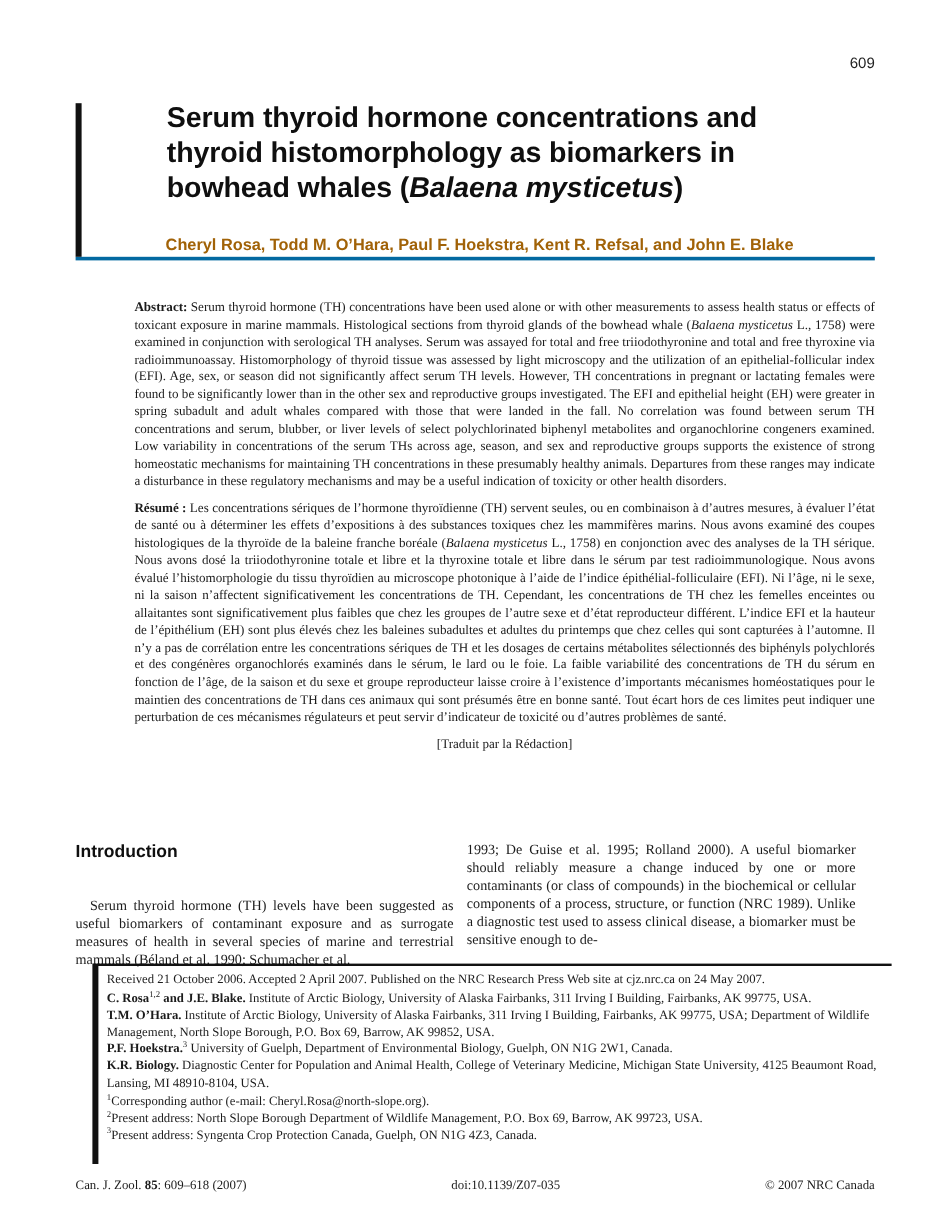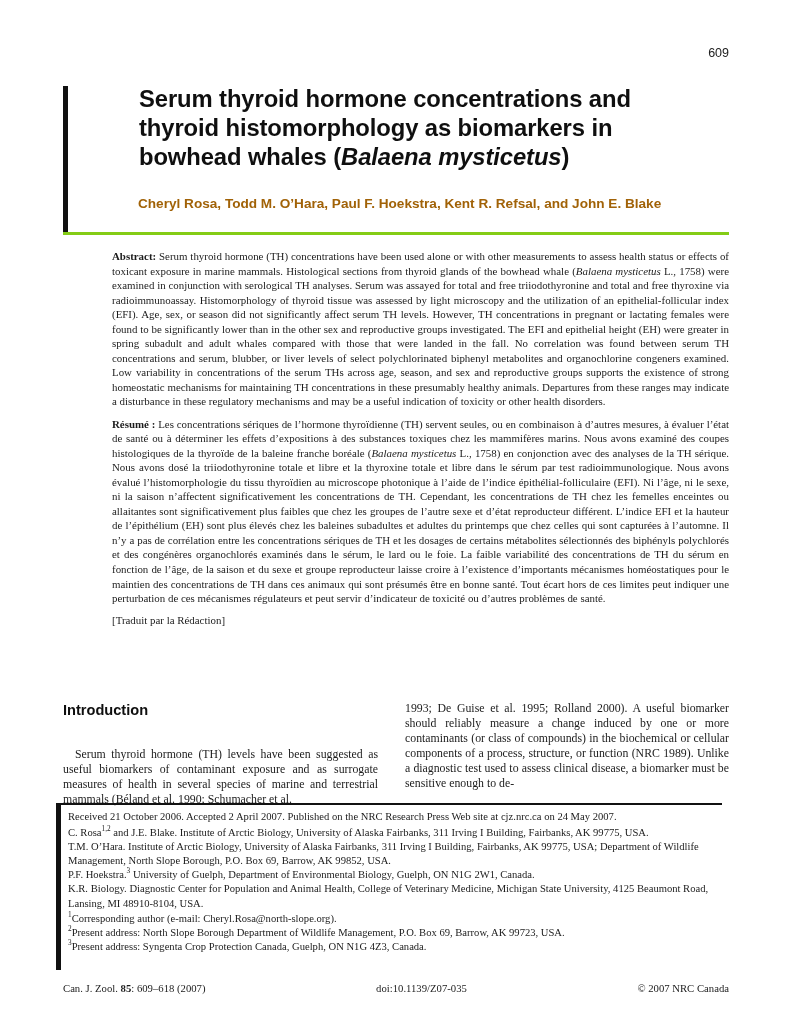--- a/index.html
+++ b/index.html
@@ -10,21 +10,21 @@
   }
 
   .page-num{
     position:absolute;top:46px;right:62px;
     font-family:"Liberation Sans",sans-serif;font-size:12.5px;color:#222;
   }
 
   
   .masthead{
     position:absolute;left:63px;top:84px;width:666px;
-    border-bottom:3px solid #84cc16;padding-bottom:21px;
+    border-bottom:3px solid #0369a1;padding-bottom:3px;
   }
   .masthead-bar{
     position:absolute;left:0;top:2px;bottom:0;width:5px;background:#111;
   }
   .masthead h1{
     margin:0 0 0 76px;font-family:"Liberation Sans",sans-serif;
     font-size:23.8px;line-height:29px;font-weight:bold;color:#0f0f0f;
     letter-spacing:-0.1px;
   }
   .authors{
@@ -33,61 +33,61 @@
   }
 
   
   .abstract-block{
     position:absolute;left:112px;top:249px;width:617px;
     font-size:10.9px;line-height:14.55px;text-align:justify;color:#1b1b1b;
   }
   .abstract-block p{margin:0;}
   .abstract-block p.follow{margin-top:7.5px;}
   .abstract-block .lbl{font-weight:bold;}
-  .abstract-block .credit{text-align:left;}
+  .abstract-block .credit{text-align:center;}
 
   
   .intro{
     position:absolute;left:63px;top:701px;width:666px;
-    display:flex;gap:27px;
+    display:flex;gap:11px;
   }
   .intro h2{
     margin:0 0 27px 0;font-family:"Liberation Sans",sans-serif;
     font-size:14.6px;line-height:19px;font-weight:bold;color:#0f0f0f;
   }
   .col-l{width:315px;}
   .col-r{width:324px;}
   .intro p{
     margin:0;font-size:11.8px;line-height:15.1px;text-align:justify;color:#1b1b1b;
   }
   .col-l p{text-indent:12px;}
 
   
   .footbox{
-    position:absolute;left:56px;top:803px;width:666px;
+    position:absolute;left:77px;top:803px;width:666px;
     border-top:2.5px solid #111;padding:5px 0 0 12px;box-sizing:border-box;
     font-size:10.6px;line-height:14.1px;color:#1b1b1b;
   }
   .footbox-bar{
     position:absolute;left:0;top:0;width:5px;height:165px;background:#111;
   }
   .footbox p{margin:0;}
   .footbox .received{margin-bottom:2px;}
   .footbox sup{font-size:7.3px;line-height:0;}
   .footbox .notes{margin-top:1px;}
 
   
   .footer{
     position:absolute;left:63px;top:982px;width:666px;
     display:flex;justify-content:space-between;align-items:baseline;
     font-size:10.7px;color:#1b1b1b;gap:20px;
   }
   .footer .vol{font-weight:bold;}
   i{font-style:italic;}
-  b{font-weight:normal;}
+  b{font-weight:bold;}
 </style>
 </head>
 <body>
 
 <div class="page-num">609</div>
 
 <div class="masthead">
   <div class="masthead-bar"></div>
   <h1><span>Serum thyroid hormone concentrations and</span><br>
     <span>thyroid histomorphology as biomarkers in</span><br>

